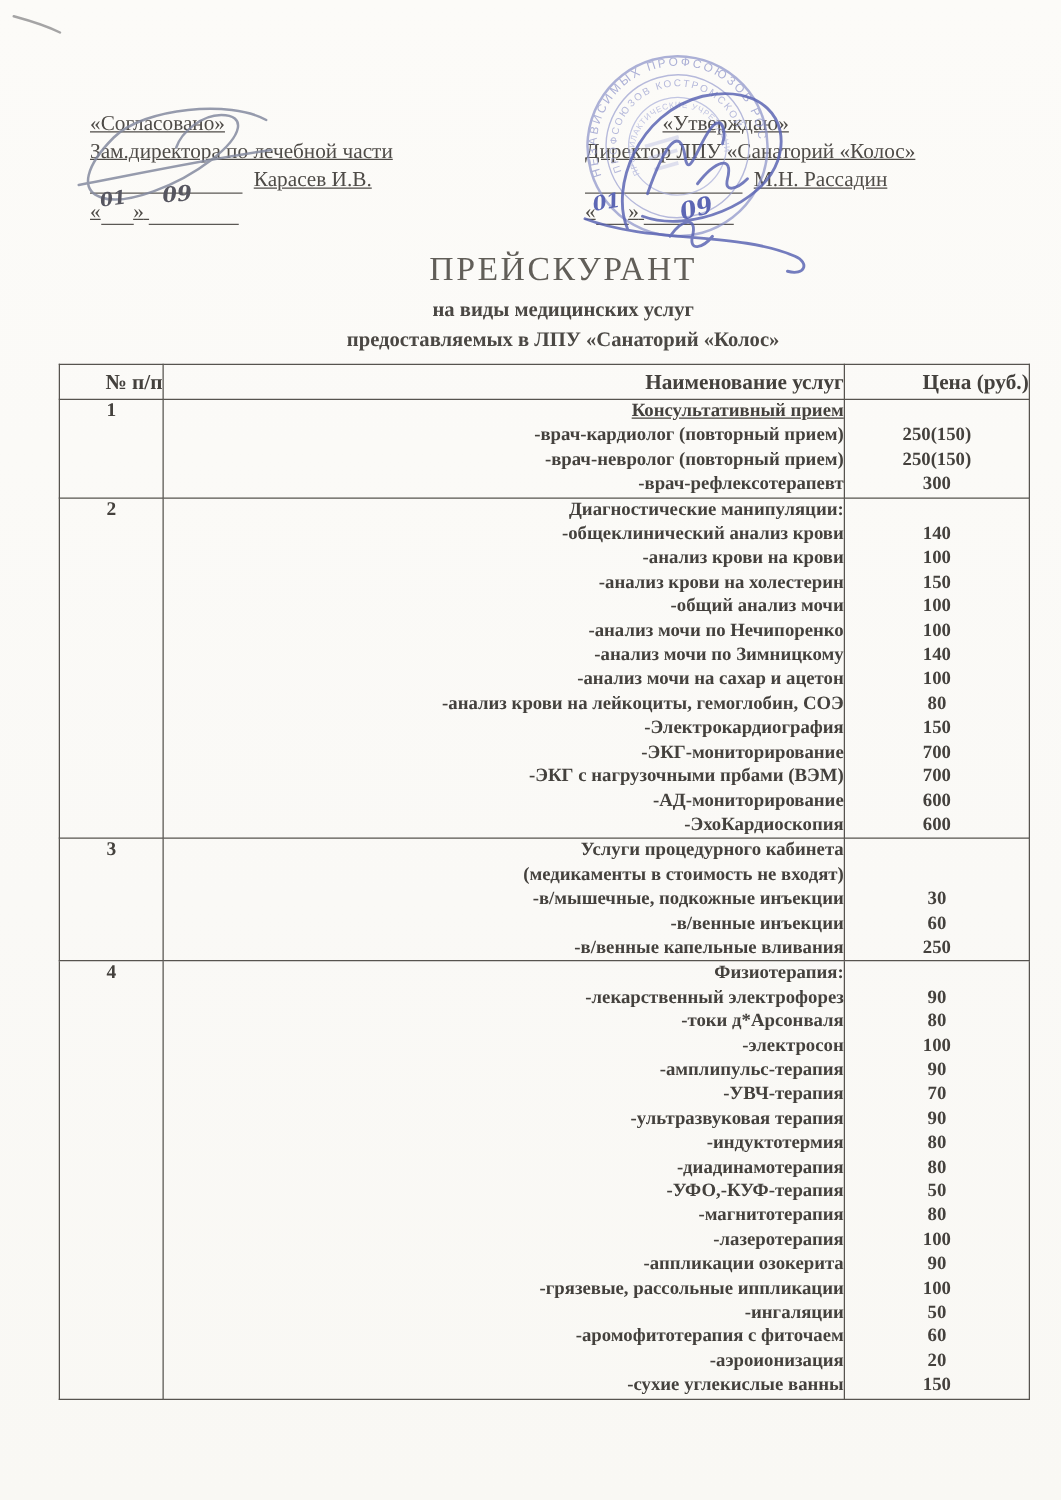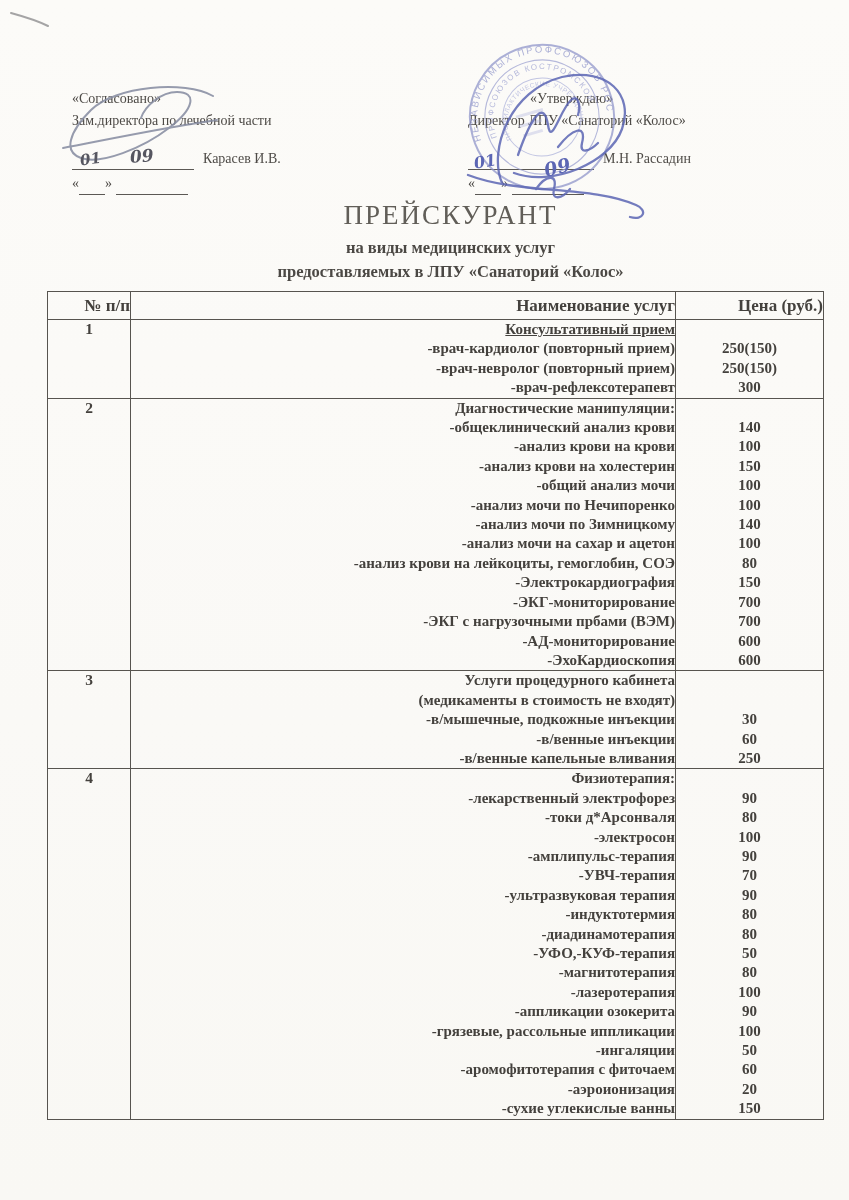--- a/index.html
+++ b/index.html
@@ -5,25 +5,25 @@
   html,body{margin:0;padding:0;}
   body{
     width:849px;height:1200px;position:relative;overflow:hidden;
     background:linear-gradient(180deg,#fcfbf8 0%,#faf9f6 60%,#f9f8f4 100%);
     font-family:"Liberation Serif","DejaVu Serif",serif;
     color:#45423e;
   }
   .page{position:absolute;inset:0;}
 
   
-  .approve{position:absolute;font-size:14px;line-height:22px;color:#4e4b47;}
+  .approve{position:absolute;font-size:17px;line-height:22px;color:#4e4b47;text-decoration:underline;}
   .approve-left{left:72px;top:88px;width:330px;}
   .approve-right{left:468px;top:88px;width:310px;}
   .approve .ttl-right{margin-left:62px;}
-  .sig-row{margin-top:16px;white-space:nowrap;}
+  .sig-row{margin-top:1px;white-space:nowrap;}
   .sigline{display:inline-block;border-bottom:1.2px solid #5b5854;height:15px;vertical-align:bottom;margin-right:9px;}
   .date-row{margin-top:3px;white-space:nowrap;}
   .dline{display:inline-block;border-bottom:1.2px solid #5b5854;height:14px;vertical-align:bottom;}
 
   
   .hand{position:absolute;font-style:italic;font-weight:600;white-space:nowrap;
         font-family:"DejaVu Serif","Liberation Serif",serif;}
   .hand-gray{color:#565660;}
   .hand-blue{color:#5c66b4;}
 

